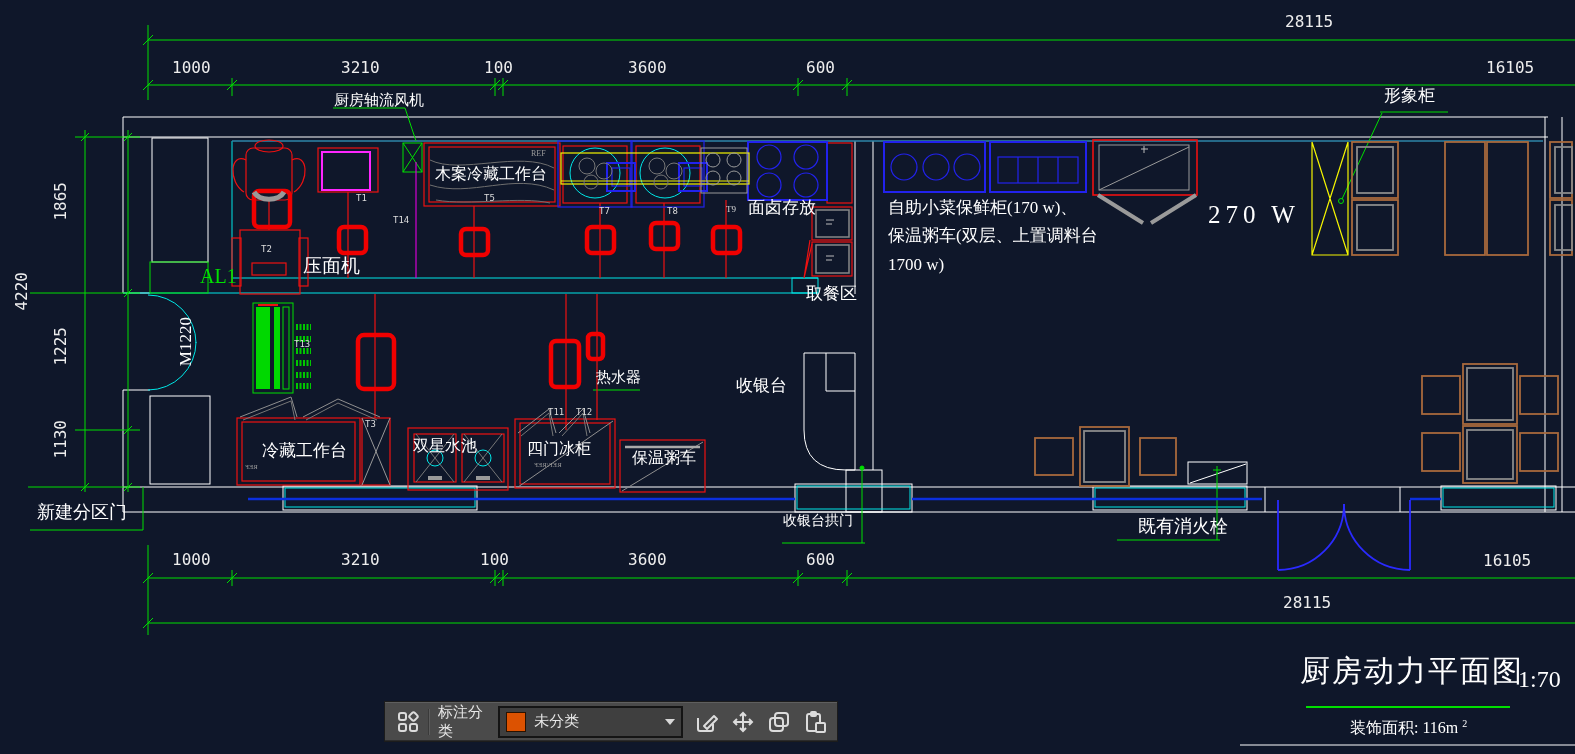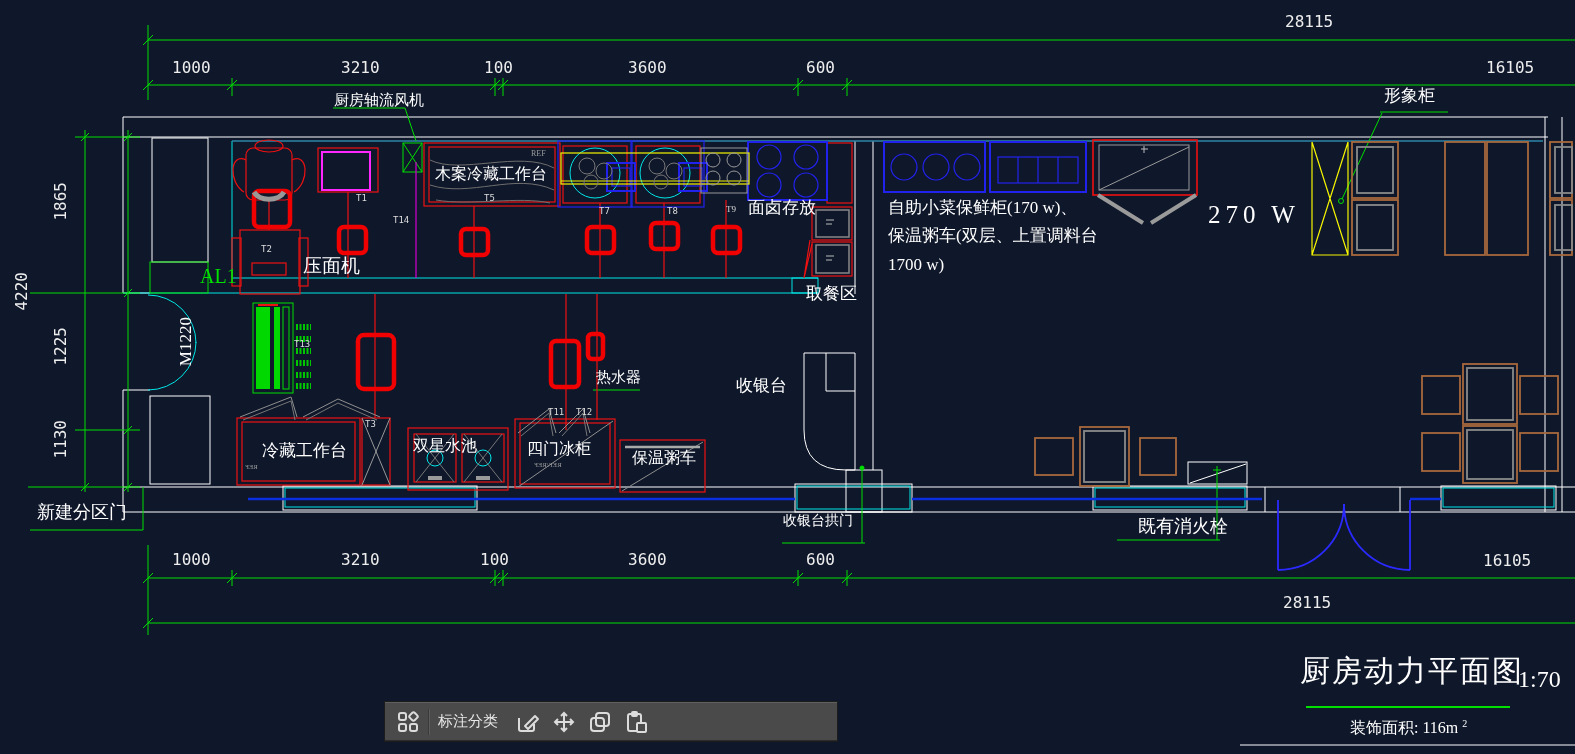--- a/index.html
+++ b/index.html
@@ -342,20 +342,25 @@
       <rect x="3" y="3" width="7" height="7" rx="2"></rect>
       <rect x="3" y="14" width="7" height="7" rx="2"></rect>
       <rect x="14" y="14" width="7" height="7" rx="2"></rect>
       <g transform="rotate(45 17.5 6.5)">
             <rect x="14" y="3" width="7" height="7" rx="2"></rect>
           </g>
     </svg>
   </div>
   <div class="tb-divider"></div>
   <span class="tb-label">标注分类</span>
+  <div id="category-dropdown">
+    <span class="swatch"></span>
+    <span class="dd-text">未分类</span>
+    <span class="caret"></span>
+  </div>
   <div class="tb-icon tb-btn">
     <svg width="24" height="24" viewBox="0 0 24 24" fill="none" stroke="#dcdcdc" stroke-width="2">
       <path d="M3 8 V19 Q3 21 5 21 H16 Q18 21 18 19 V14"></path>
       <path d="M9 16 L19 6 L22 9 L12 19 Z" stroke-linejoin="round"></path>
     </svg>
   </div>
   <div class="tb-icon tb-btn">
     <svg width="24" height="24" viewBox="0 0 24 24" fill="none" stroke="#dcdcdc" stroke-width="2">
       <path d="M12 3 V21 M3 12 H21"></path>
       <path d="M9 6 L12 3 L15 6 M9 18 L12 21 L15 18 M6 9 L3 12 L6 15 M18 9 L21 12 L18 15"></path>

